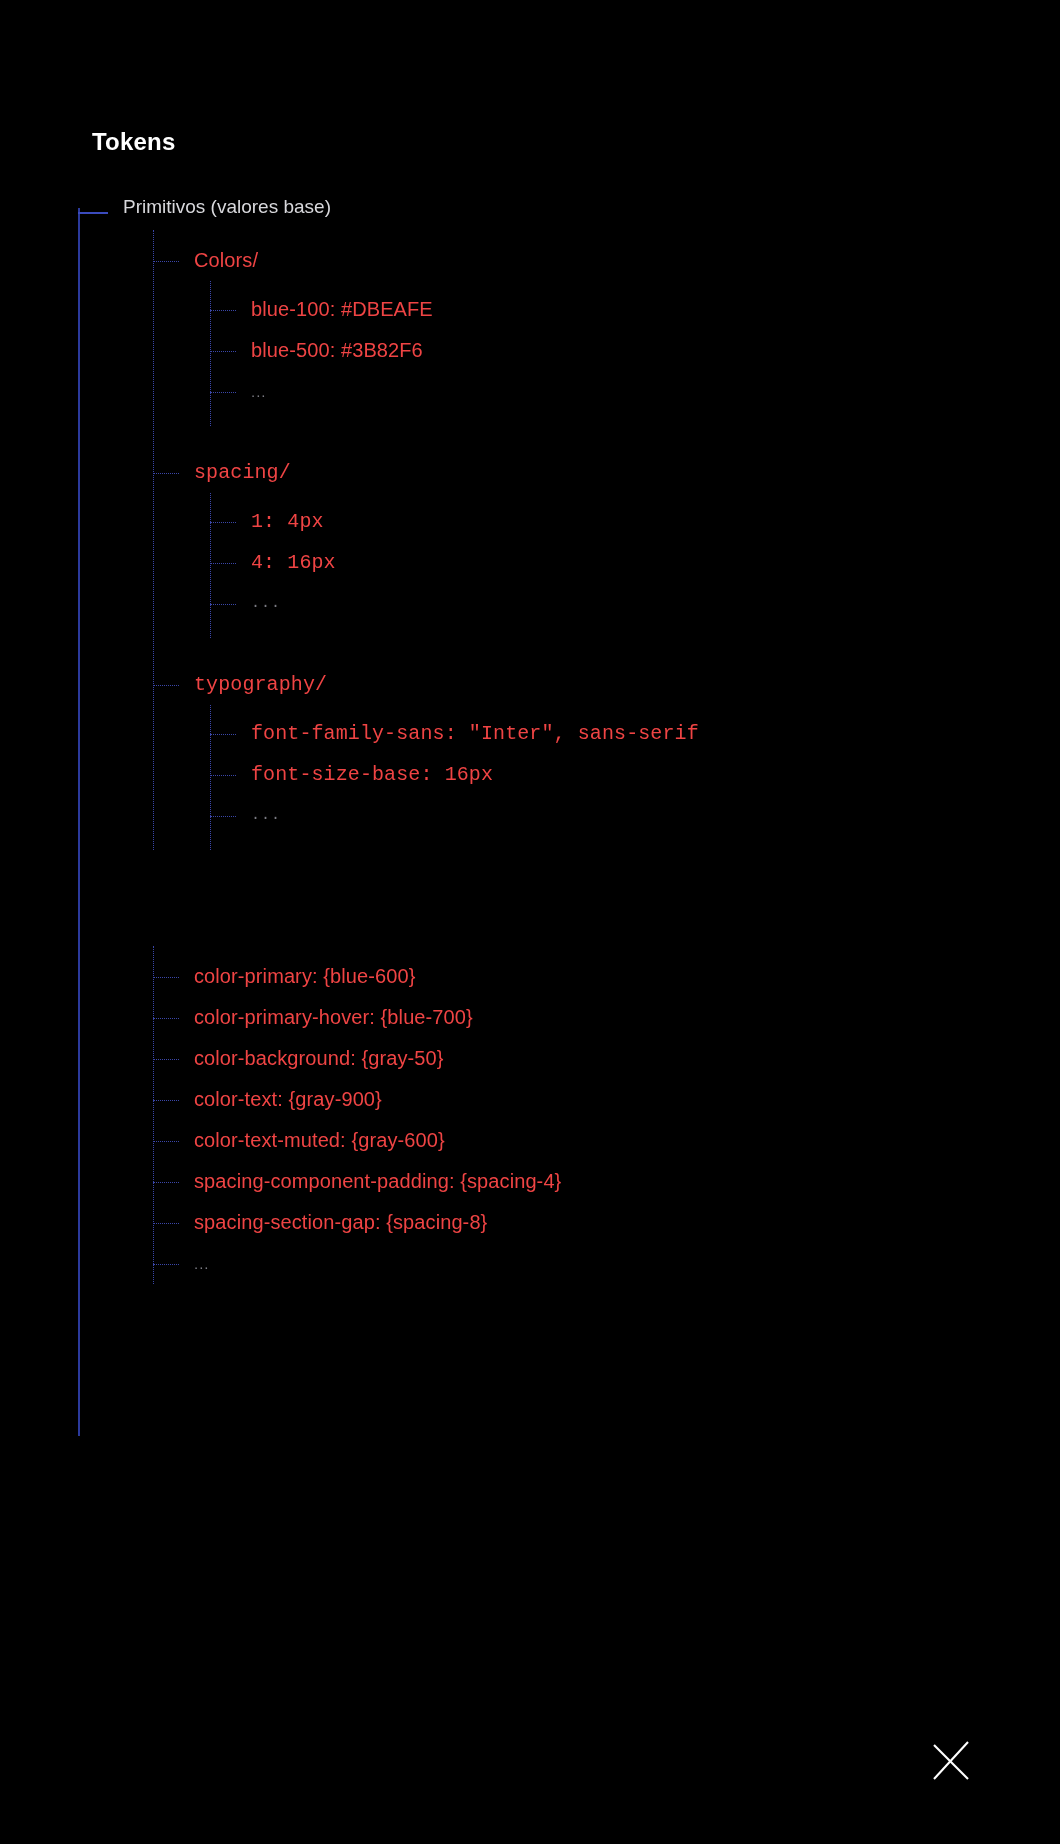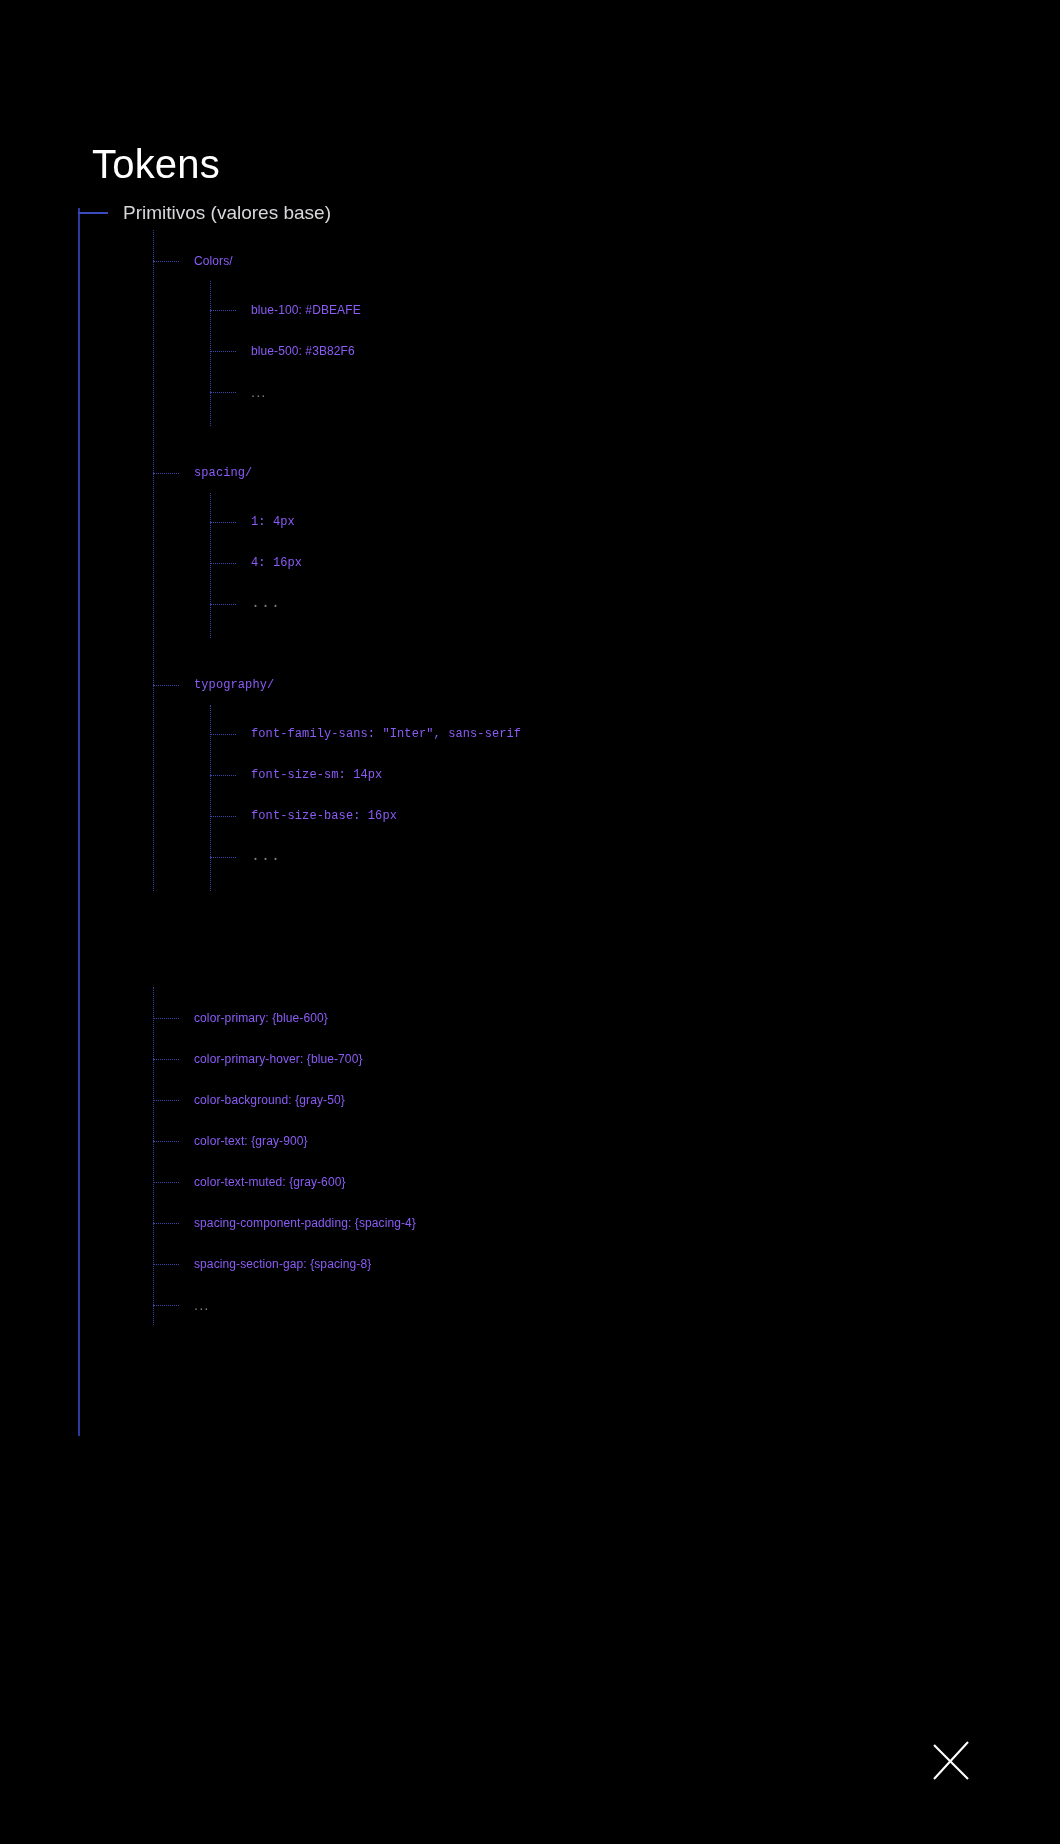--- a/index.html
+++ b/index.html
@@ -20,26 +20,25 @@
     position: absolute;
     inset: 0;
     background: #000000;
   }
 
   
   .title {
     position: absolute;
     left: 92px;
     top: 128px;
-    font-size: 40px;
-    font-weight: 400;
+    font-size: 24px;
+    font-weight: 700;
     color: #ffffff;
     letter-spacing: 0.2px;
     line-height: 1.2;
-    margin-top: 12px;
   }
 
   
   .tree {
     position: absolute;
     left: 78px;
     top: 196px;
     width: 900px;
   }
 
@@ -55,21 +54,20 @@
 
   .group {
     position: relative;
   }
 
   
   .group-head {
     position: relative;
     height: 34px;
     display: flex;
-    align-items: center;
   }
   .group-head .stem {
     position: absolute;
     left: 0px;
     top: 50%;
     width: 30px;
     height: 2px;
     background: #3b4bbd;
     transform: translateY(-1px);
   }
@@ -104,22 +102,22 @@
   }
   .row .twig {
     position: absolute;
     left: 0px;
     top: 50%;
     width: 26px;
     border-top: 1px dotted #3a46a8;
   }
   .row .txt {
     margin-left: 41px;
-    font-size: 12px;
-    color: #8b5cf6;
+    font-size: 20px;
+    color: #ef4444;
     white-space: nowrap;
     letter-spacing: 0.1px;
   }
   .row.ellipsis .txt {
     color: #7c7c84;
     letter-spacing: 1px;
     font-size: 15px;
   }
 
   
@@ -225,24 +223,20 @@
 
         <div class="group-block">
           <div class="row">
             <span class="twig"></span>
             <span class="txt">typography/</span>
           </div>
           <div class="subchildren">
             <div class="row">
               <span class="twig"></span>
               <span class="txt">font-family-sans: "Inter", sans-serif</span>
-            </div>
-            <div class="row">
-              <span class="twig"></span>
-              <span class="txt">font-size-sm: 14px</span>
             </div>
             <div class="row">
               <span class="twig"></span>
               <span class="txt">font-size-base: 16px</span>
             </div>
             <div class="row ellipsis">
               <span class="twig"></span>
               <span class="txt">...</span>
             </div>
           </div>

